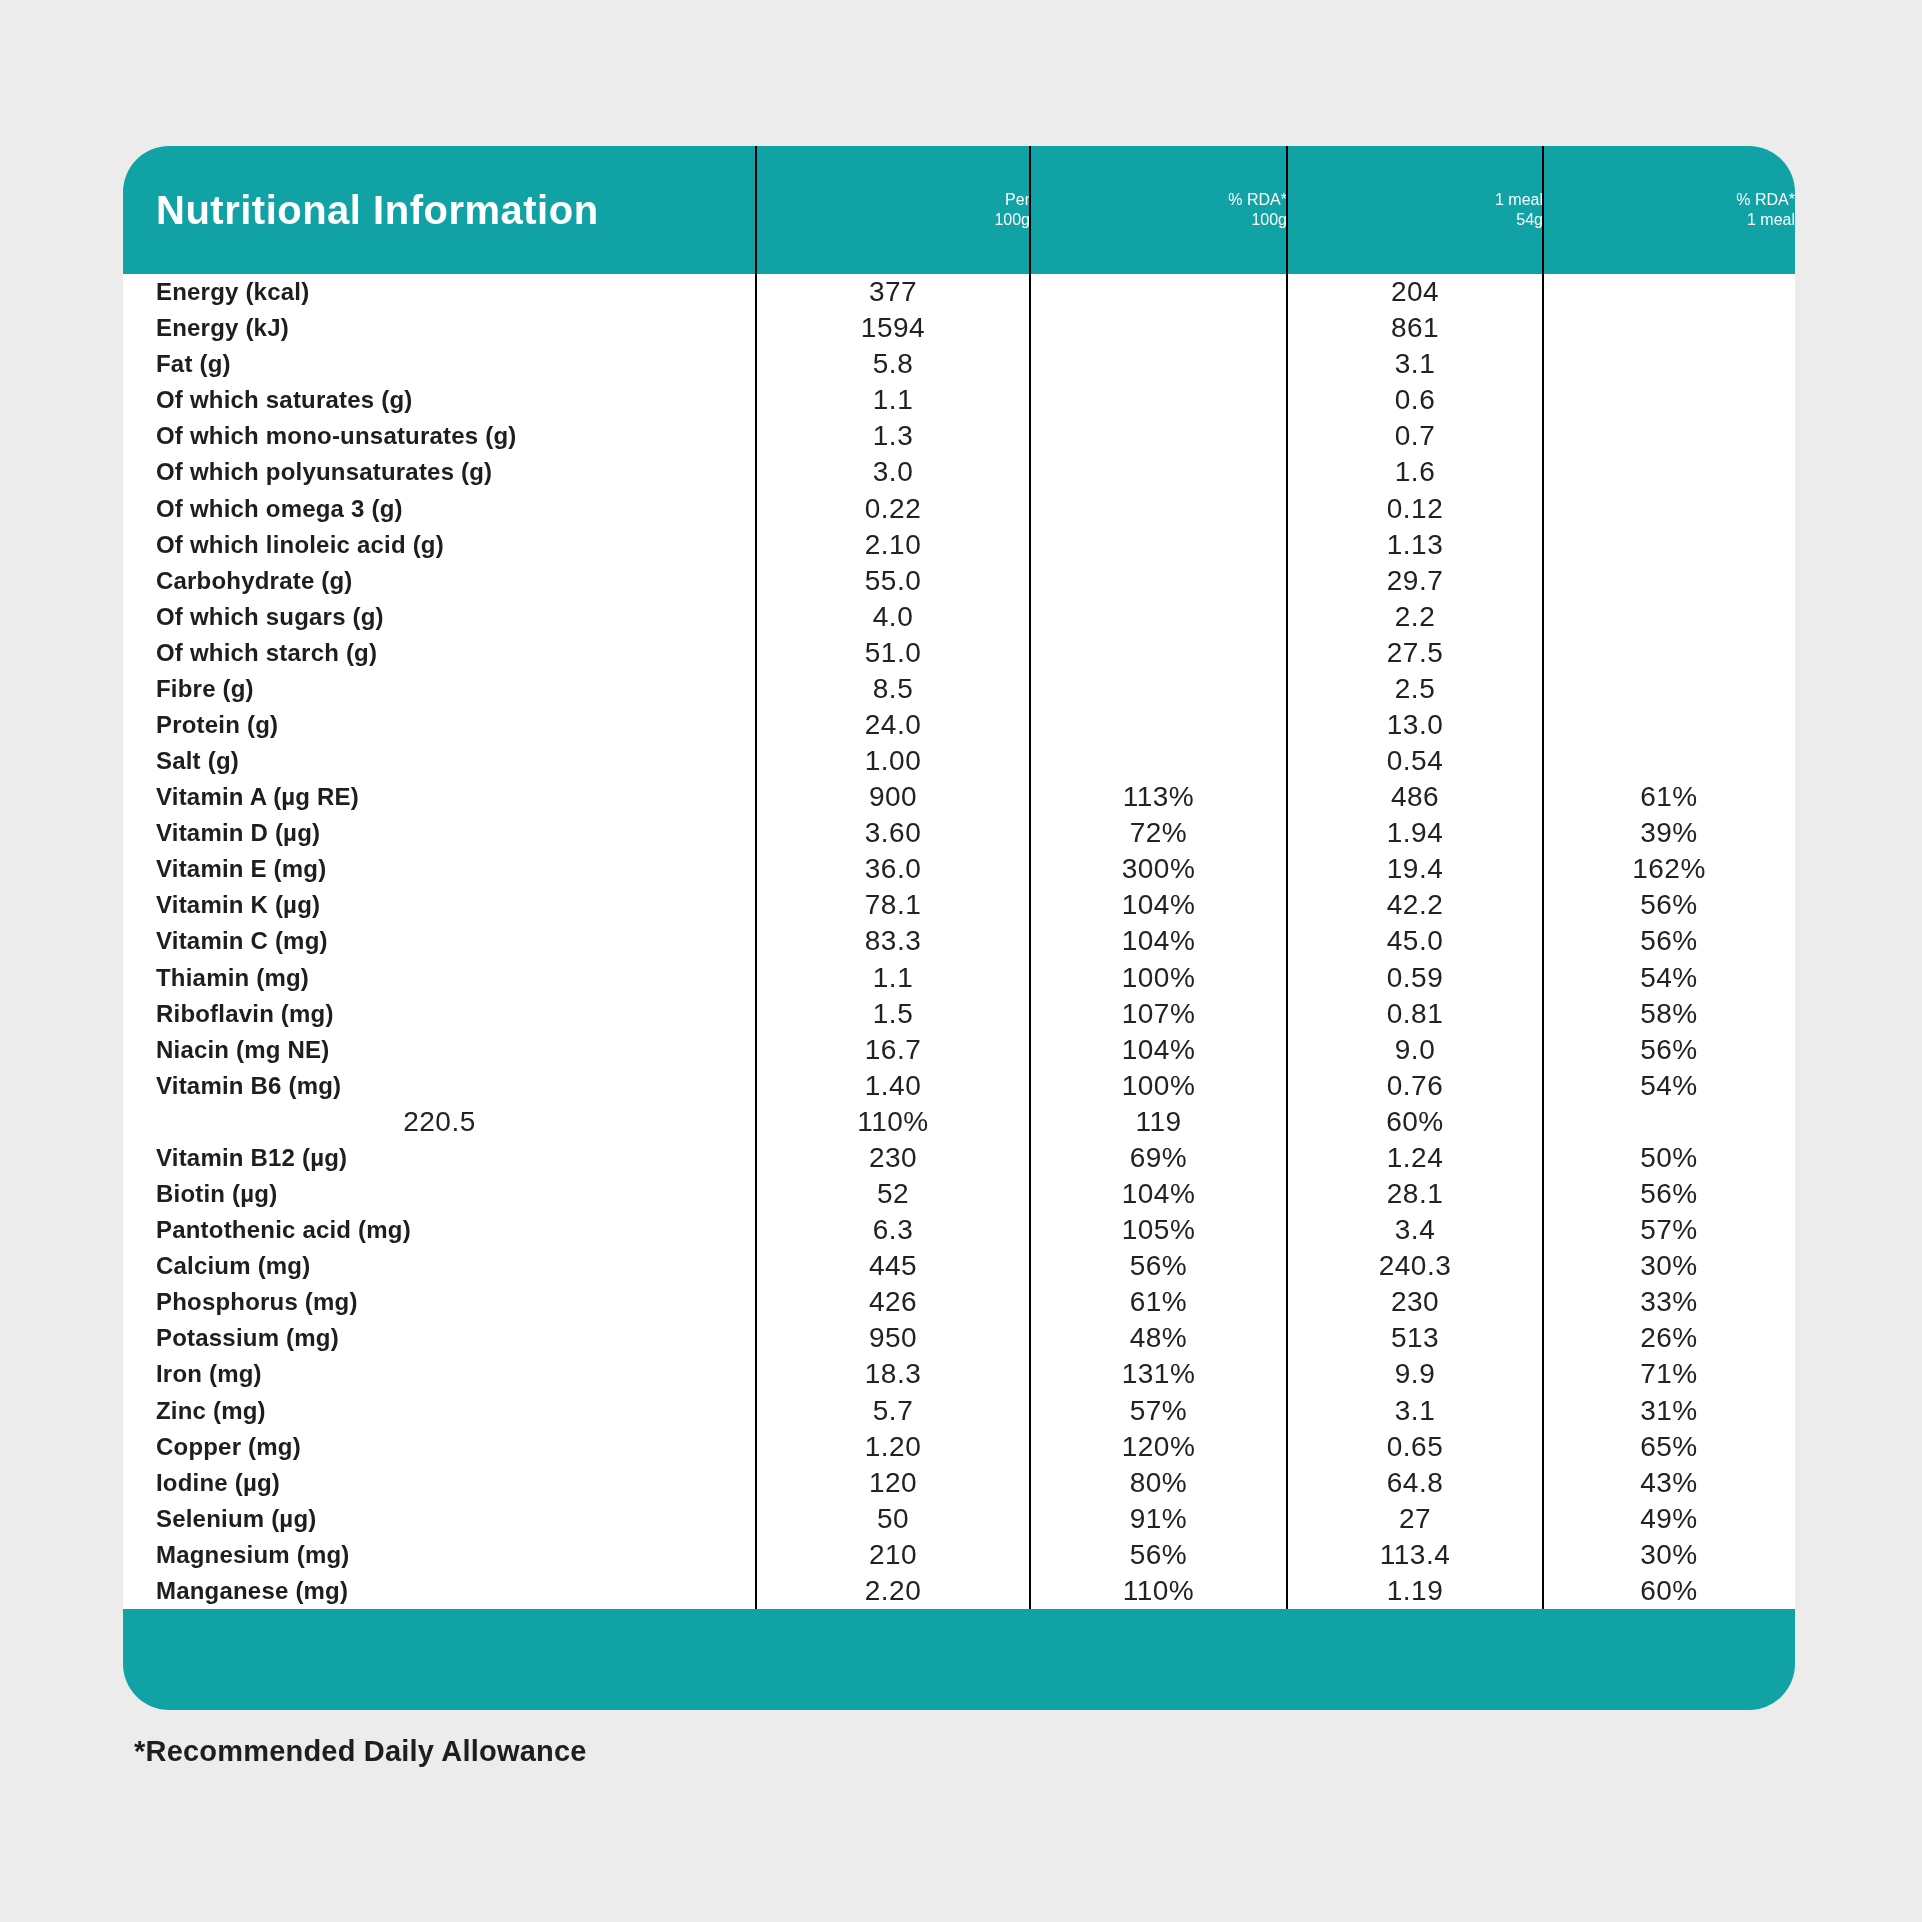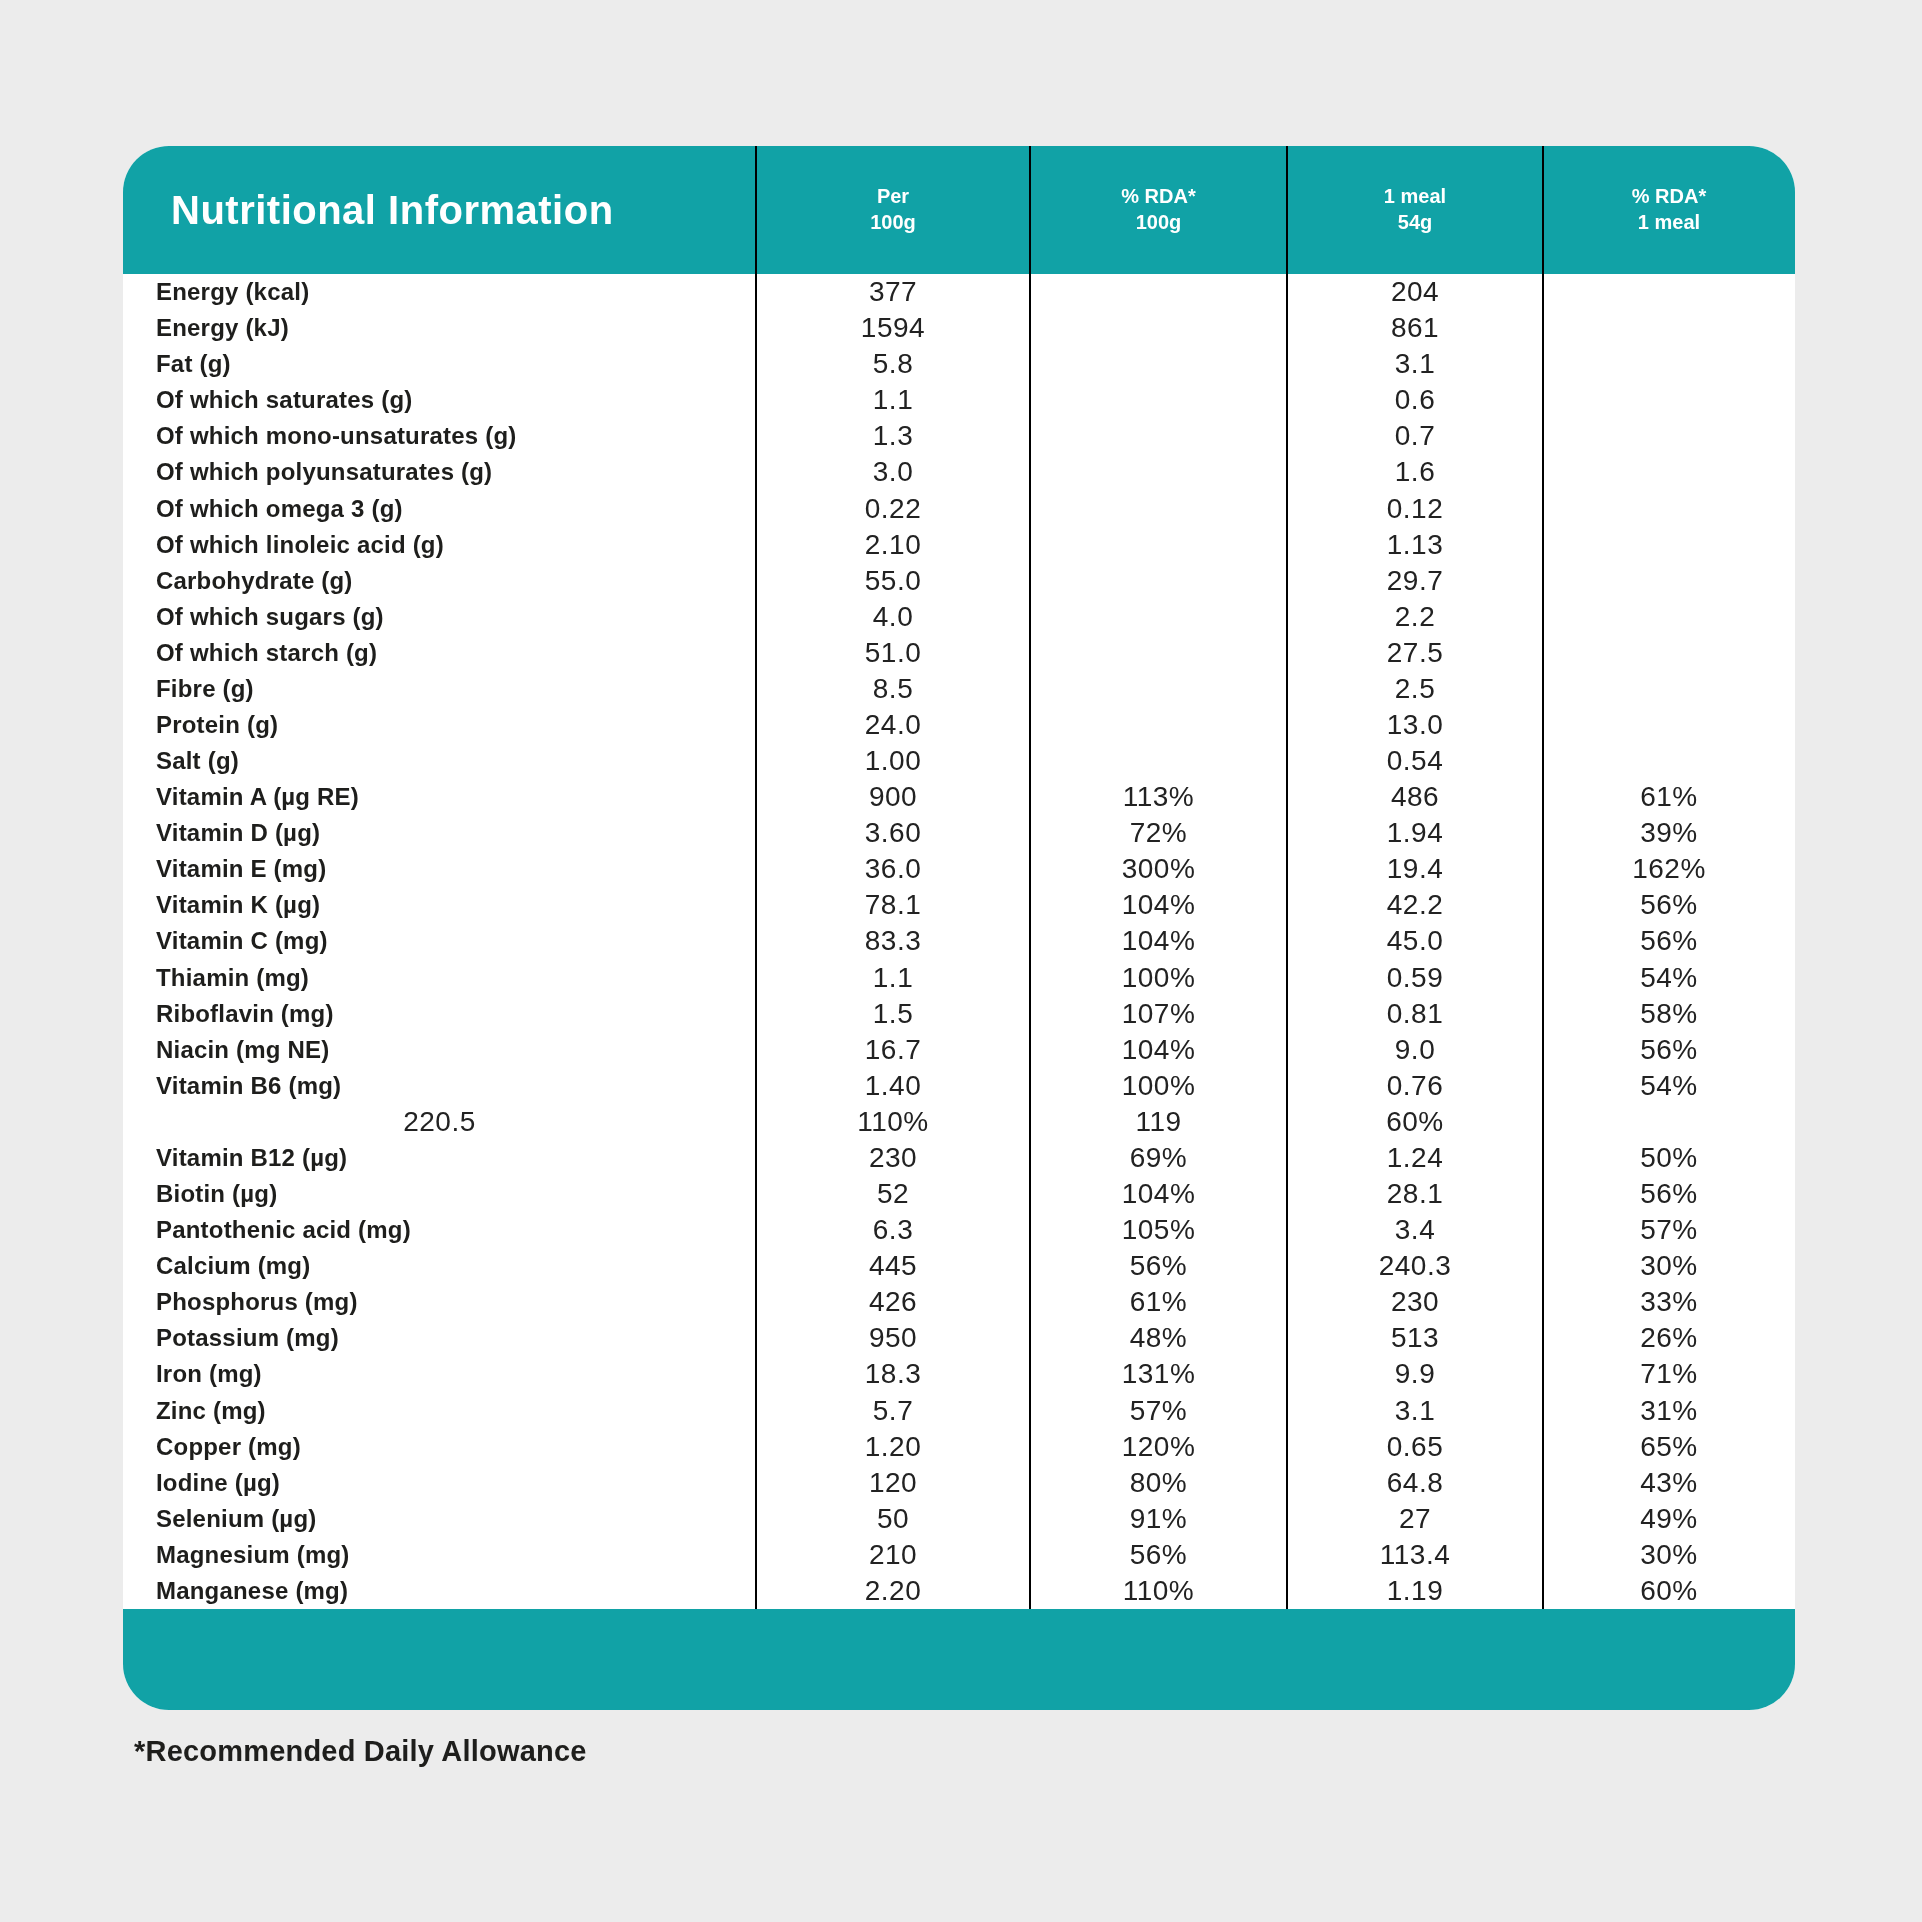--- a/index.html
+++ b/index.html
@@ -19,34 +19,34 @@
     background:#ffffff;
   }
   .card-header{
     height:128px;
     background:#11a2a6;
     display:grid;
     grid-template-columns:633px 274px 257px 256px 252px;
     align-items:center;
   }
   .title-cell{
-    padding-left:48px;
+    padding-left:33px;
   }
   .page-title{
     margin:0;
     font-size:40px;
     font-weight:700;
     color:#ffffff;
     letter-spacing:0.5px;
   }
   .col-head{
-    text-align:center;
+    text-align:right;
     color:#ffffff;
-    font-size:20px;
-    font-weight:700;
+    font-size:16px;
+    font-weight:400;
     line-height:1.28;
   }
   .table-body{
     height:1335px;
     display:grid;
     grid-template-rows:repeat(37, 1fr);
     background:#ffffff;
   }
   .row{
     display:grid;

